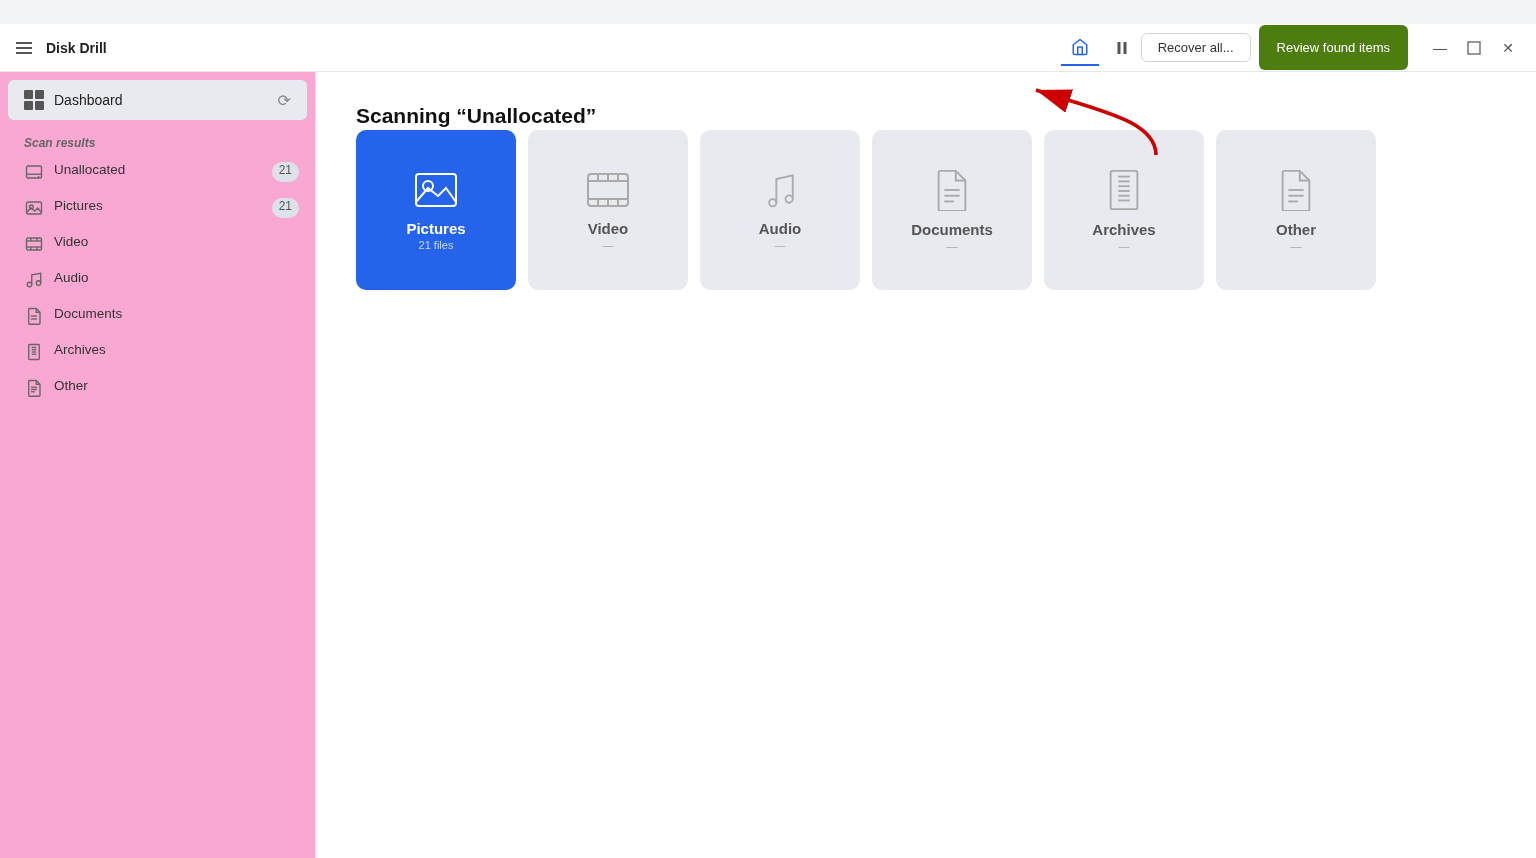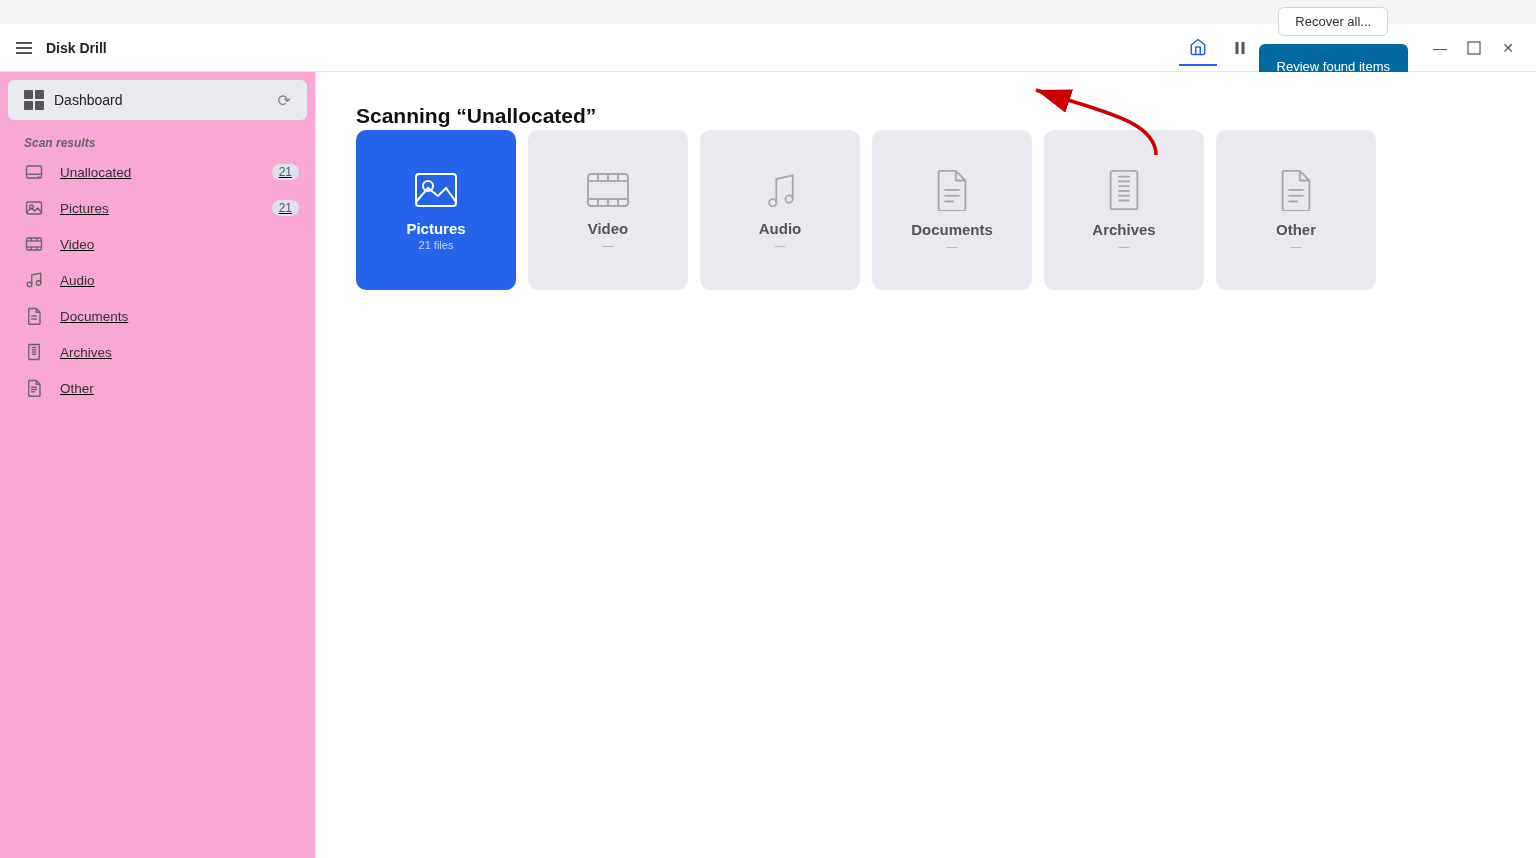--- a/index.html
+++ b/index.html
@@ -11,39 +11,39 @@
       background: #fff; border-bottom: 1px solid #e5e7eb;
       padding: 0 12px; flex-shrink: 0; margin-top: 24px;
     }
     .titlebar-left { display: flex; align-items: center; gap: 10px; flex: 1; }
     .hamburger-icon { cursor: pointer; display: flex; flex-direction: column; gap: 3px; padding: 4px; }
     .hamburger-icon span { display: block; width: 16px; height: 2px; background: #555; }
     .app-title { font-size: 14px; font-weight: 600; color: #222; }
     .titlebar-nav { display: flex; align-items: center; gap: 4px; }
     .titlebar-btn { background: none; border: none; cursor: pointer; padding: 8px 10px; border-radius: 4px; color: #555; font-size: 18px; }
     .titlebar-nav .home-btn { color: #2563eb; border-bottom: 2px solid #2563eb; border-radius: 0; }
-    .titlebar-actions { display: flex; align-items: center; gap: 8px; margin-left: auto; flex-direction: column; }
+    .titlebar-actions { display: flex; align-items: center; gap: 8px; margin-left: auto; }
     .recover-all-btn { background: #fff; border: 1px solid #d1d5db; border-radius: 6px; padding: 6px 16px; font-size: 13px; cursor: pointer; color: #333; }
-    .review-found-btn { background: #0369a1; border: none; border-radius: 6px; padding: 15px 18px; font-size: 13px; cursor: pointer; color: #fff; font-weight: 500; }
+    .review-found-btn { background: #4d7c0f; border: none; border-radius: 6px; padding: 15px 18px; font-size: 13px; cursor: pointer; color: #fff; font-weight: 500; }
     .window-controls { display: flex; align-items: center; gap: 2px; margin-left: 16px; }
     .wc-btn { background: none; border: none; cursor: pointer; width: 32px; height: 32px; display: flex; align-items: center; justify-content: center; border-radius: 4px; font-size: 14px; color: #555; }
 
     
     .main-layout { display: flex; flex: 1; overflow: hidden; }
 
     
     .sidebar { width: 316px; background: #f9a8d4; border-right: 1px solid #e5e7eb; display: flex; flex-direction: column; flex-shrink: 0; }
     .sidebar-dashboard { display: flex; align-items: center; gap: 10px; padding: 10px 16px; background: #e8eaf0; border-radius: 6px; margin: 8px; cursor: pointer; }
     .dashboard-grid-icon { width: 20px; height: 20px; display: grid; grid-template-columns: 1fr 1fr; gap: 2px; }
     .dashboard-grid-icon span { background: #555; border-radius: 1px; }
     .sidebar-dashboard-label { font-size: 14px; font-weight: 500; color: #222; flex: 1; }
     .sidebar-spinner { font-size: 16px; color: #888; animation: spin 1.5s linear infinite; }
     @keyframes spin { from { transform: rotate(0deg); } to { transform: rotate(360deg); } }
     .scan-results-label { font-size: 12px; font-weight: 600; color: #666; padding: 8px 24px 4px; text-transform: none; font-style: italic; }
-    .sidebar-item { display: flex; align-items: center; gap: 16px; padding: 8px 16px 8px 24px; cursor: pointer; border-radius: 4px; text-decoration: underline; }
+    .sidebar-item { display: flex; gap: 10px; padding: 8px 16px 8px 24px; cursor: pointer; border-radius: 4px; }
     .sidebar-item-icon { width: 20px; height: 20px; display: flex; align-items: center; justify-content: center; color: #666; font-size: 14px; }
     .sidebar-item-label { font-size: 13.5px; color: #333; flex: 1; }
     .sidebar-item-count { font-size: 12px; color: #555; background: #dde1e9; border-radius: 10px; padding: 1px 7px; }
     .sidebar-bottom { margin-top: auto; border-top: 1px solid #e5e7eb; }
     .show-explorer-btn { width: 100%; background: none; border: none; cursor: pointer; padding: 14px 16px; font-size: 13px; color: #444; text-align: left; }
 
     
     .content { flex: 1; background: #fff; display: flex; flex-direction: column; padding: 32px 40px 0 40px; position: relative; }
     .scan-title { font-size: 21px; font-weight: 700; color: #111; margin-bottom: 2px; }
     .scan-subtitle { font-size: 15px; color: #555; margin-bottom: 28px; }

